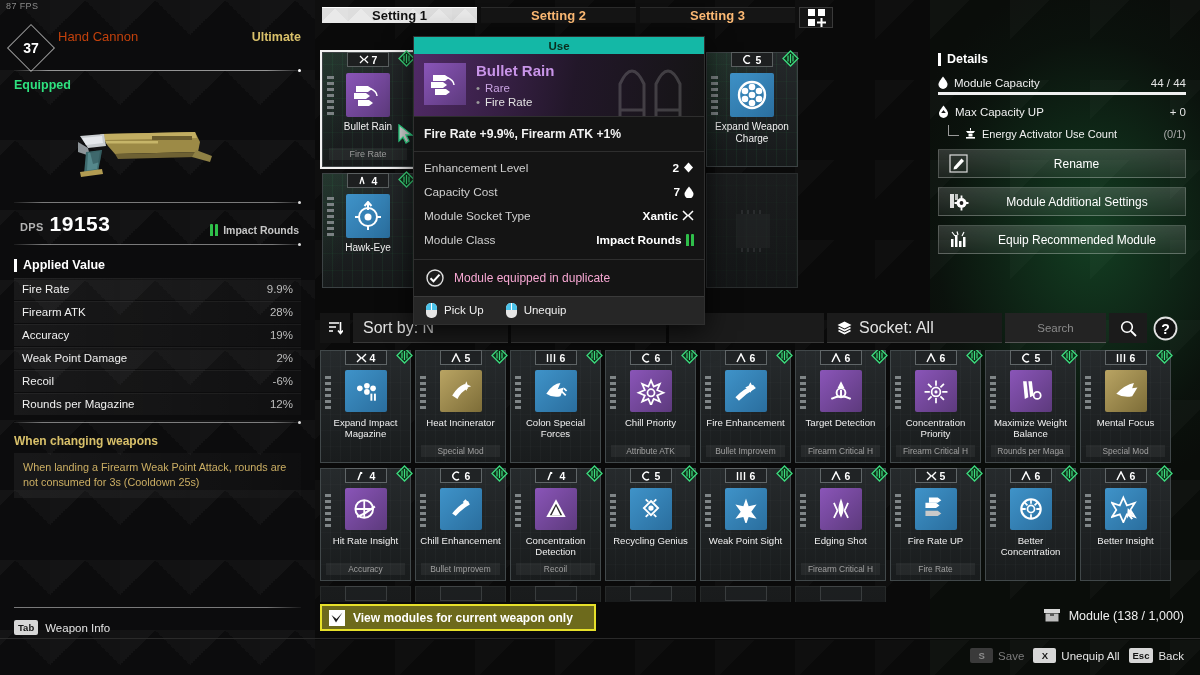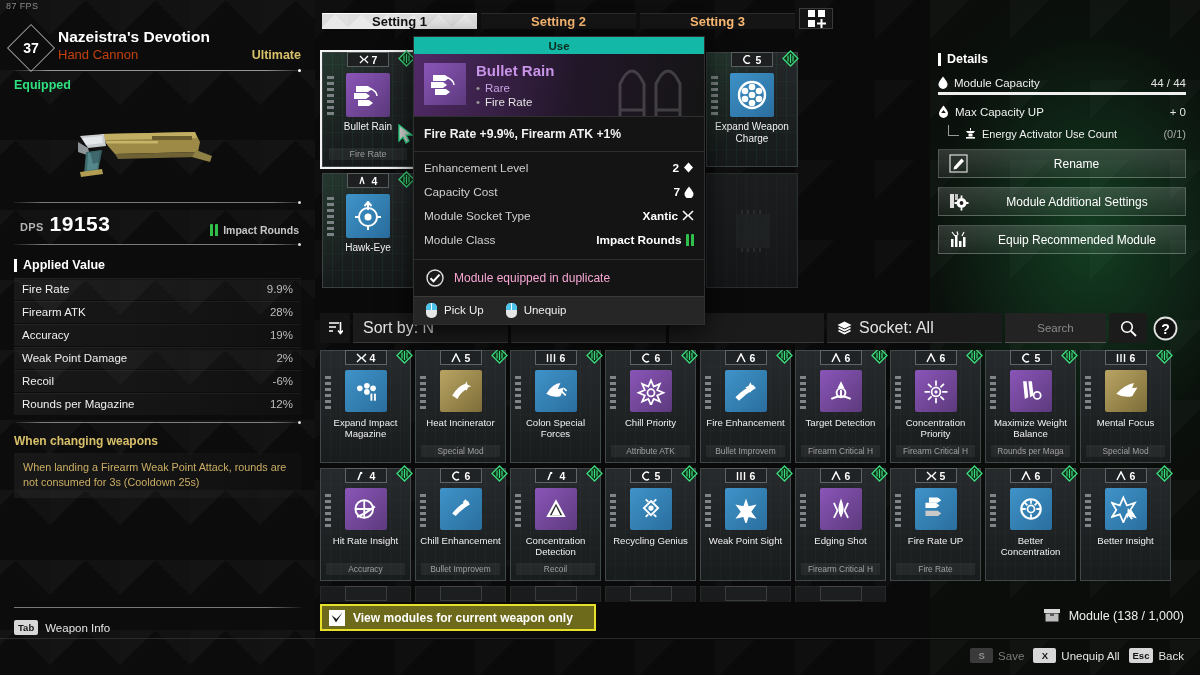--- a/index.html
+++ b/index.html
@@ -111,21 +111,21 @@
   .wi-row { display:flex; align-items:center; gap:7px; margin-top:12px; }
   .key {
     display:inline-flex; align-items:center; justify-content:center;
     min-width:23px; height:15px; padding:0 4px;
     background:#d7d7d7; color:#141414; font-size:9.5px; font-weight:700; border-radius:2px;
   }
   .key.dim { background:#3a3a3a; color:#8d8d8d; }
   .wi-row .t { font-size:11.5px; color:#e4e4e4; }
 
   
-  .tabs { position:absolute; left:322px; top:7px; display:flex; align-items:flex-end; gap:4px; height:22px; }
+  .tabs { position:absolute; left:322px; top:7px; display:flex; align-items:flex-start; gap:4px; height:22px; }
   .tab {
     width:155px; display:flex; align-items:center; justify-content:center;
     font-size:13px; font-weight:700; color:#fdba74;
     background:#151515; border-top:1px solid #2b2b2b;
   }
   .tab.active {
     color:#111; font-weight:700;
     background:
       linear-gradient(135deg, rgba(0,0,0,.05) 25%, transparent 25%) 0 0/26px 26px,
       linear-gradient(225deg, rgba(0,0,0,.04) 25%, transparent 25%) 0 0/26px 26px,
@@ -352,21 +352,20 @@
   <div class="fps">87 FPS</div>
 
   <div class="left">
 
     <div class="wep-head">
       <div class="lvl-diamond">
         <div class="dia"></div>
         <div class="num">37</div>
       </div>
       <div class="wep-titles">
-        <div class="wep-name">Nazeistra's Devotion</div>
         <div class="wep-row2">
           <div class="wep-type">Hand Cannon</div>
           <div class="wep-rarity">Ultimate</div>
         </div>
       </div>
     </div>
     <div class="hr-glow"></div>
     <div class="equipped">Equipped</div>
 
     <div class="wep-art">

